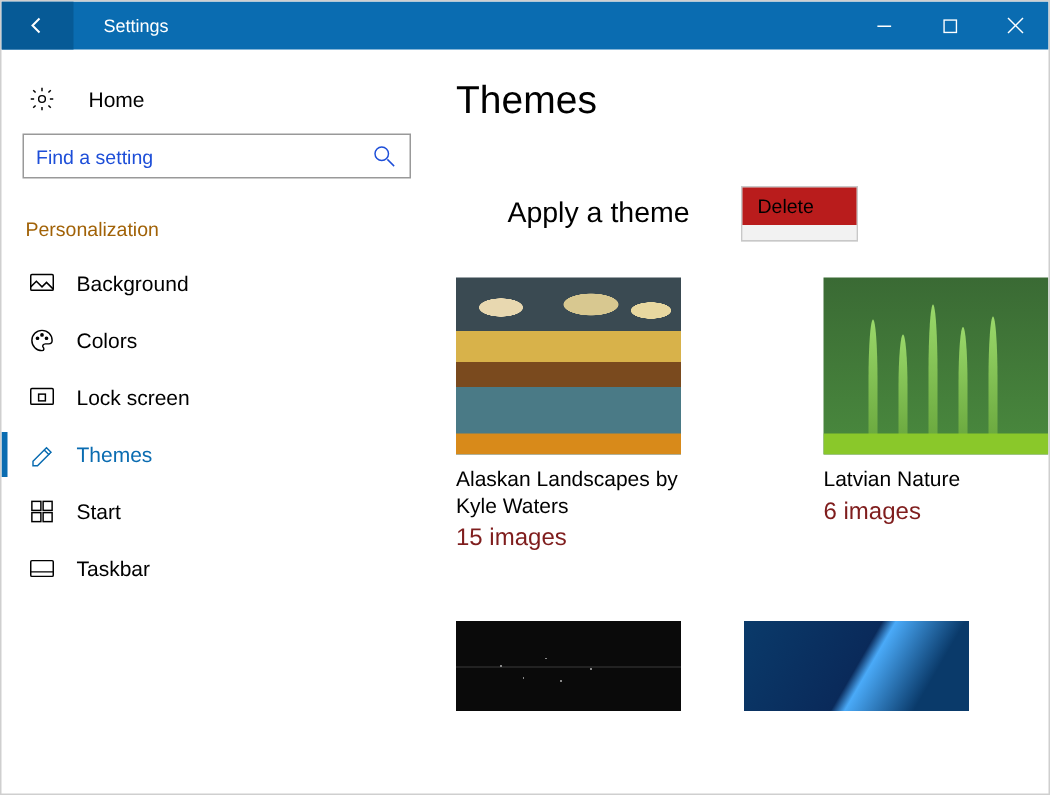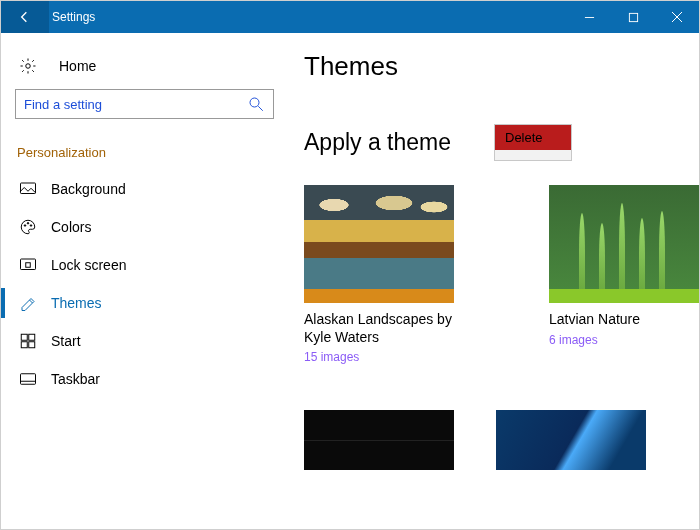--- a/index.html
+++ b/index.html
@@ -1,45 +1,45 @@
 <!DOCTYPE html>
 <html><head>
 <meta charset="utf-8">
 <style>
   * { box-sizing: border-box; margin: 0; padding: 0; font-family: "Segoe UI", sans-serif; }
   body { width: 700px; height: 530px; overflow: hidden; background: #fff; border: 1px solid #cfcfcf; }
   .titlebar { height: 32px; background: #0a6cb1; display: flex; align-items: center; color: #fff; }
   .titlebar .back { width: 48px; height: 32px; display: flex; align-items: center; justify-content: center; background: #065a96; }
-  .titlebar .title { padding-left: 3px; font-size: 12px; }
+  .titlebar .title { padding-left: 20px; font-size: 12px; }
   .titlebar .spacer { flex: 1; }
   .winctrl { width: 44px; height: 32px; display: flex; align-items: center; justify-content: center; }
   .content { display: flex; height: calc(100% - 32px); }
   .sidebar { width: 285px; padding: 18px 12px 0 14px; }
   .home-row { display: flex; align-items: center; gap: 22px; padding: 6px 4px 14px 4px; font-size: 14px; }
   .searchbox { display: flex; align-items: center; border: 1px solid #999; height: 30px; padding: 0 8px; color: #1d4ed8; font-size: 13px; margin-bottom: 26px; }
   .searchbox span:first-child { flex: 1; }
   .section-label { color: #a16207; font-size: 13px; padding-left: 2px; margin-bottom: 10px; }
   .navitem { display: flex; align-items: center; gap: 14px; padding: 10px 4px; font-size: 14px; position: relative; }
   .navitem.selected { color: #0a6cb1; }
   .navitem.selected::before { content: ""; position: absolute; left: -14px; top: 4px; bottom: 4px; width: 4px; background: #0a6cb1; }
   .ico { width: 18px; height: 18px; flex: 0 0 18px; display: flex; align-items: center; justify-content: center; }
   .ico svg { width: 18px; height: 18px; stroke: currentColor; fill: none; stroke-width: 1.3; }
   .main { flex: 1; padding: 18px 0 0 18px; overflow: hidden; }
   h1 { font-weight: 400; font-size: 26px; margin-bottom: 42px; }
   .apply-row { display: flex; align-items: center; margin-bottom: 24px; }
-  .apply-row h2 { font-weight: 400; font-size: 23px; flex: 0 0 190px; }
+  .apply-row h2 { font-weight: 400; font-size: 19px; flex: 0 0 190px; text-align: center; }
   .context { border: 1px solid #c8c8c8; background: #e0e0e0; }
   .context .item { padding: 5px 28px 5px 10px; font-size: 13px; background:#b91c1c; }
   .context .sep { height: 10px; background:#f2f2f2; }
   .themes-grid { display: flex; gap: 42px; justify-content: space-between; }
   .theme { width: 150px; }
   .thumb { width: 150px; height: 118px; position: relative; overflow: hidden; }
   .strip { position: absolute; left: 0; right: 0; bottom: 0; height: 14px; }
   .theme-title { font-size: 14px; margin-top: 8px; line-height: 1.25; }
-  .theme-count { font-size: 12px; color: #8b5cf6; margin-top: 4px; }
+  .theme-count { font-size: 16px; color: #7f1d1d; margin-top: 4px; }
   .row2 { margin-top: 46px; display: flex; gap: 42px; }
   
   .alaska { background: linear-gradient(#3a4a52 0%, #3a4a52 30%, #d8b24a 30%, #d8b24a 48%, #7a4a1e 48%, #7a4a1e 62%, #4a7a86 62%, #4a7a86 100%); }
   .alaska .clouds { position:absolute; top:8px; left:0; right:0; height:24px; background: radial-gradient(ellipse 24px 10px at 30px 12px,#e8d8b0 60%,transparent 62%), radial-gradient(ellipse 30px 12px at 90px 10px,#d8c890 60%,transparent 62%), radial-gradient(ellipse 22px 9px at 130px 14px,#e8d8a0 60%,transparent 62%); }
   .latvia { background: linear-gradient(#3a6a34, #4a8a3e); }
   .latvia .fern { position:absolute; inset:0; }
   .latvia .fern div { position:absolute; bottom:10px; width:6px; border-radius:50% 50% 0 0; background: linear-gradient(#9ad86a,#6aa83e); }
   .latvia .fern div:nth-child(1){left:30px;height:80px;}
   .latvia .fern div:nth-child(2){left:50px;height:70px;}
   .latvia .fern div:nth-child(3){left:70px;height:90px;}

